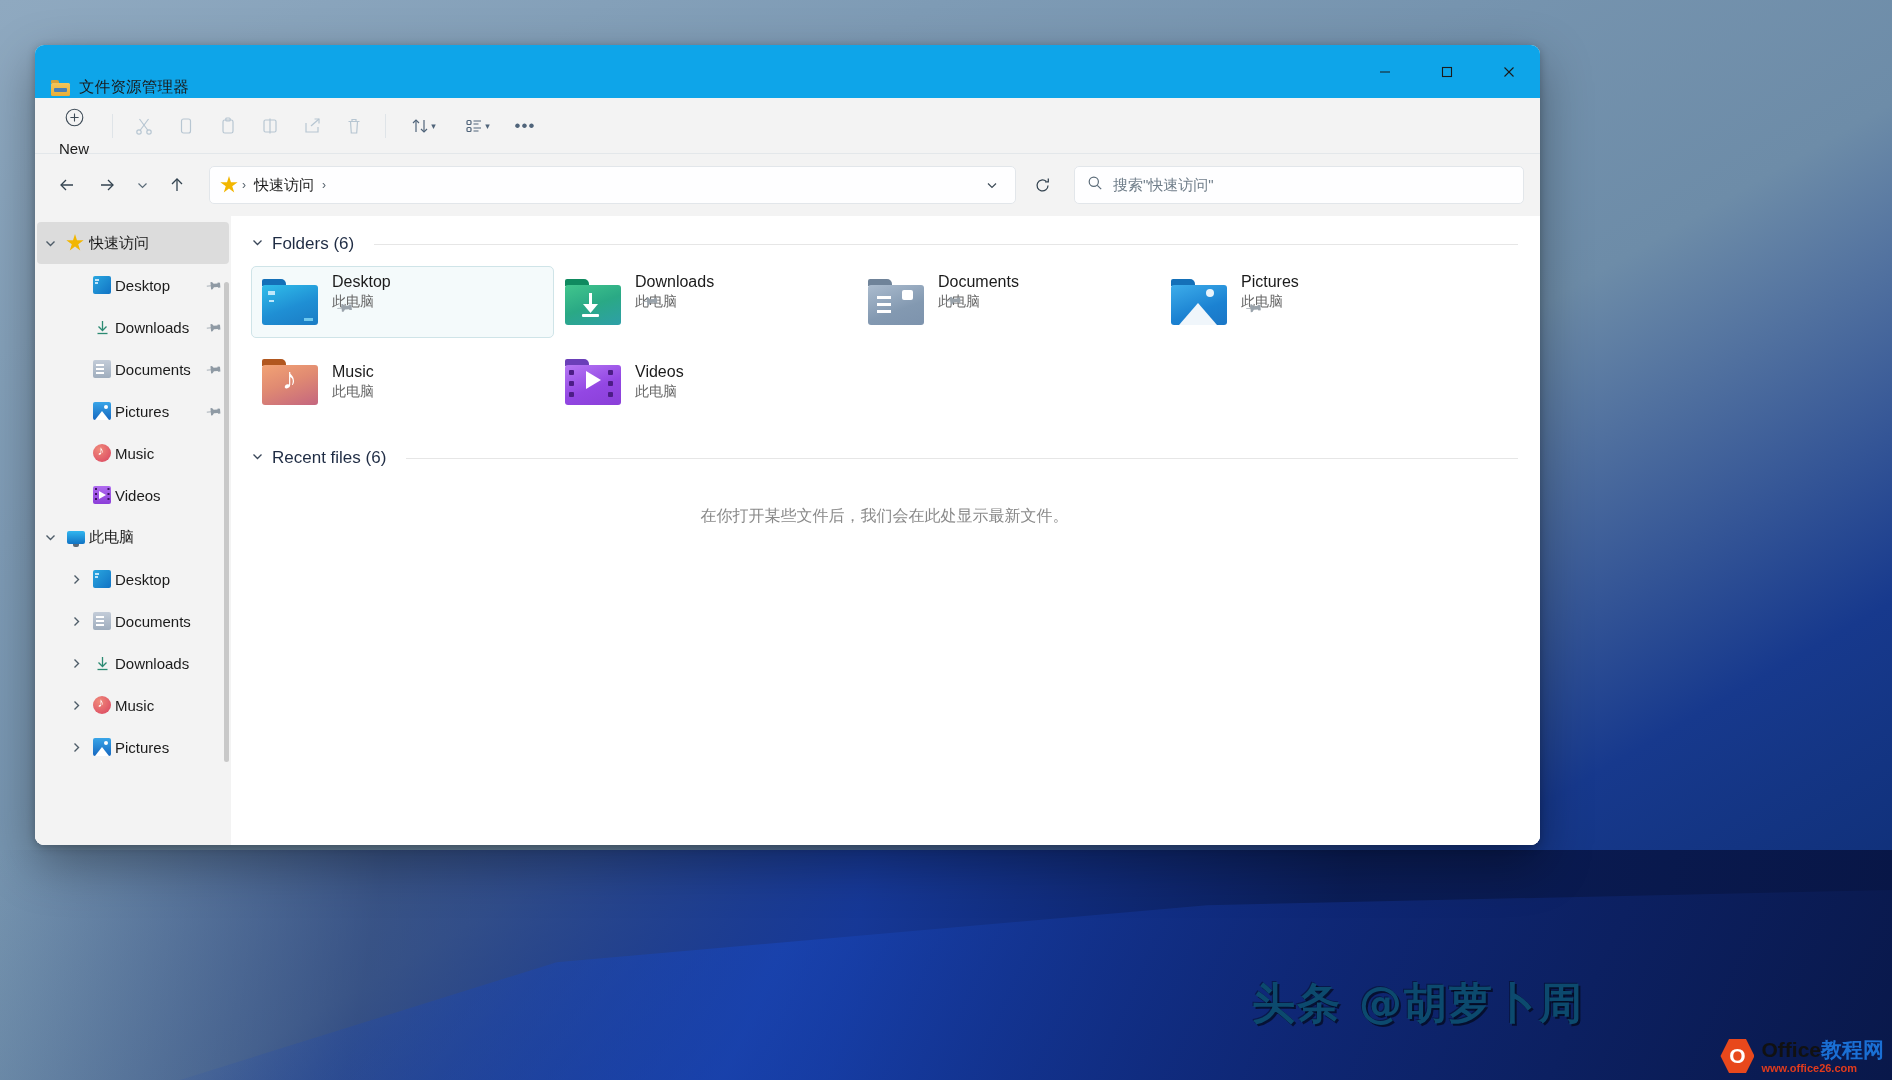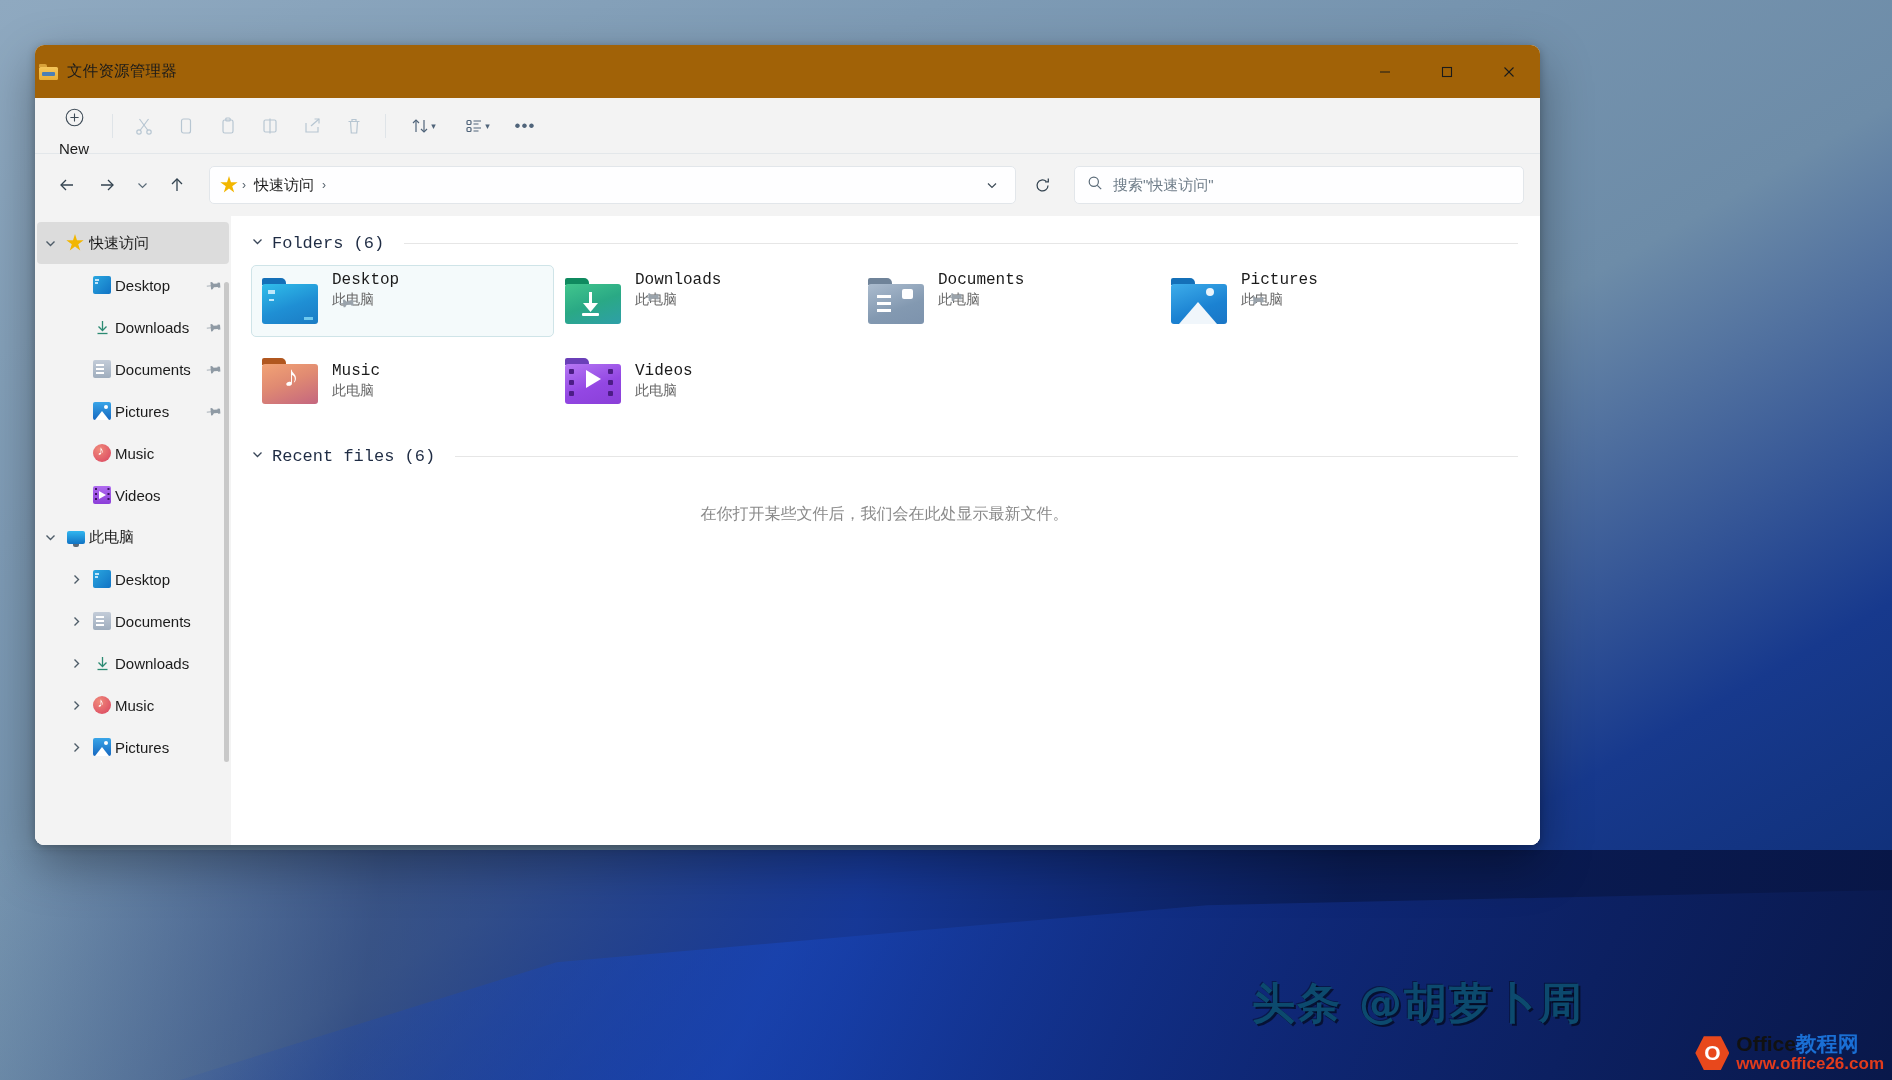--- a/index.html
+++ b/index.html
@@ -33,23 +33,23 @@
     background: #f3f3f3;
     border-radius: 9px;
     box-shadow: 0 18px 50px rgba(0,0,0,.35), 0 2px 8px rgba(0,0,0,.25);
     overflow: hidden;
     display: flex; flex-direction: column;
   }
 
   
   .titlebar {
     height: 53px; flex: 0 0 53px;
-    display: flex; align-items: center;
-    background: #a16207;
-    padding-left: 4px;
+    display: flex; align-items: flex-end;
+    background: #0ea5e9;
+    padding-left: 16px;
   }
   .title-left { display: flex; align-items: center; gap: 9px; }
   .app-title { font-size: 15.5px; color: #1b1b1b; letter-spacing: .2px; }
   .folder-glyph {
     width: 19px; height: 16px; position: relative; display: inline-block;
   }
   .folder-glyph .tab {
     position: absolute; left: 0; top: 0; width: 8px; height: 3.5px;
     background: #d9a23a; border-radius: 1px 2px 0 0;
   }
@@ -180,21 +180,21 @@
   .ico-videos::before { content:""; position:absolute; left:1.5px; top:2px; width:2px; height:2px; background:#3b1360;
     box-shadow: 0 5px 0 #3b1360, 0 10px 0 #3b1360, 12.5px 0 0 #3b1360, 12.5px 5px 0 #3b1360, 12.5px 10px 0 #3b1360; }
   .ico-videos::after { content:""; position:absolute; left:6px; top:4.5px; width:0; height:0;
     border-top:4.5px solid transparent; border-bottom:4.5px solid transparent; border-left:7px solid #fff; }
   .ico-pc { background: linear-gradient(180deg,#31b6ef,#1173c4); height:13px; border-radius:2px; margin-top:1px; }
   .ico-pc::after { content:""; position:absolute; left:6px; top:13px; width:6px; height:3px; background:#5c6a77; border-radius:0 0 2px 2px; }
 
   
   .content {
     flex: 1 1 auto; background: #fff; padding: 18px 22px 0 20px;
-    position: relative; overflow: hidden; font-family: Liberation Mono, monospace;
+    position: relative; overflow: hidden;
   }
   .section-head {
     display: flex; align-items: center; gap: 8px;
     color: #1f2c44; font-size: 17px; margin-bottom: 12px;
   }
   .section-head .sh-chev { color: #3a4759; font-size: 12px; }
   .section-rule { flex: 1 1 auto; height: 1px; background: #e6e6e6; margin-left: 12px; }
 
   .grid { display: flex; flex-wrap: wrap; }
   .tile {
@@ -280,21 +280,21 @@
   .wm-hex {
     width: 34px; height: 36px; background: #e8481c;
     clip-path: polygon(25% 3%, 75% 3%, 100% 50%, 75% 97%, 25% 97%, 0% 50%);
     display: flex; align-items: center; justify-content: center;
     color: #fff; font-size: 21px; font-weight: bold;
   }
   .wm-office-text { display: flex; flex-direction: column; line-height: 1.1; }
   .wm-o1 { font-size: 21px; font-weight: bold; }
   .wm-o1 .blk { color: #111; }
   .wm-o1 .blu { color: #1a6fd4; }
-  .wm-o2 { font-size: 17px; font-weight: bold; color: #e23b1c; }
+  .wm-o2 { font-size: 11px; font-weight: bold; color: #e23b1c; }
 </style>
 </head>
 <body>
 
 <div class="wallpaper-swoosh"></div>
 <div class="wallpaper-ribbon"></div>
 
 <div class="window">
 
   <div class="titlebar">

